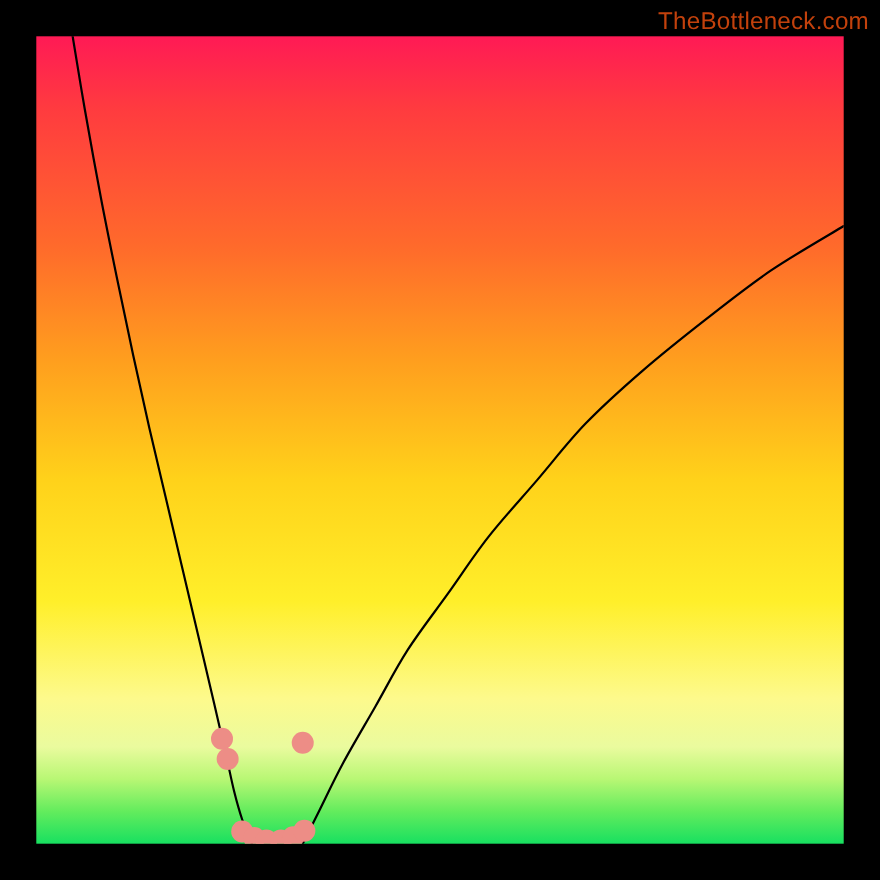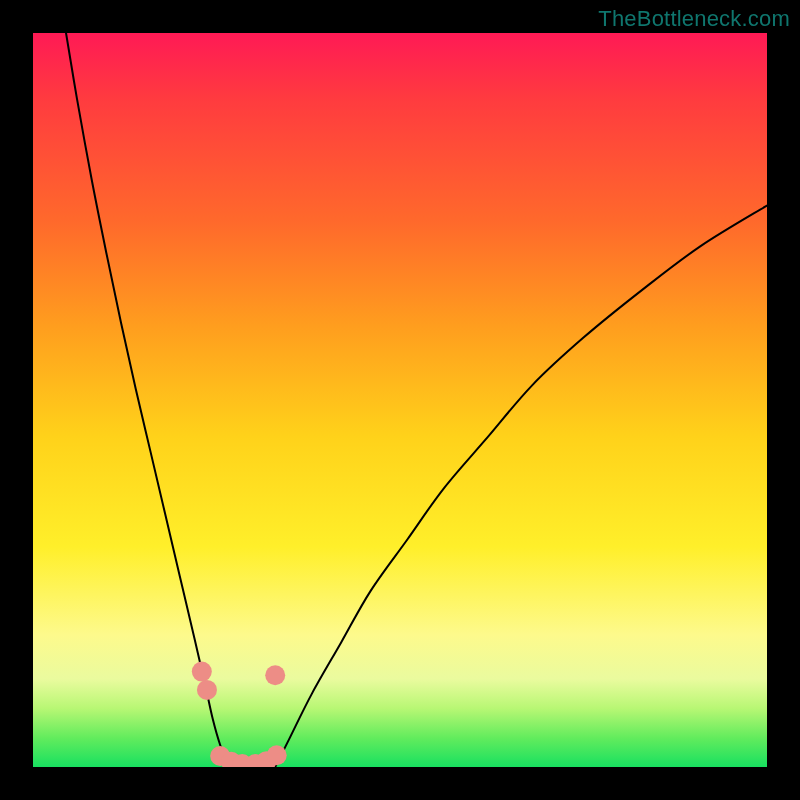--- a/index.html
+++ b/index.html
@@ -39,21 +39,21 @@
       #eafb9e 88%,
       #b8f774 92%,
       #63ec5d 96%,
       #18e060 100%
     );
   }
   .watermark {
     position: absolute;
     top: 6px;
     right: 10px;
-    color: #0f766e;
+    color: #c2410c;
     font-size: 22px;
     letter-spacing: 0.2px;
   }
   svg.overlay {
     position: absolute;
     top: 0;
     left: 0;
   }
 </style>
 </head>

